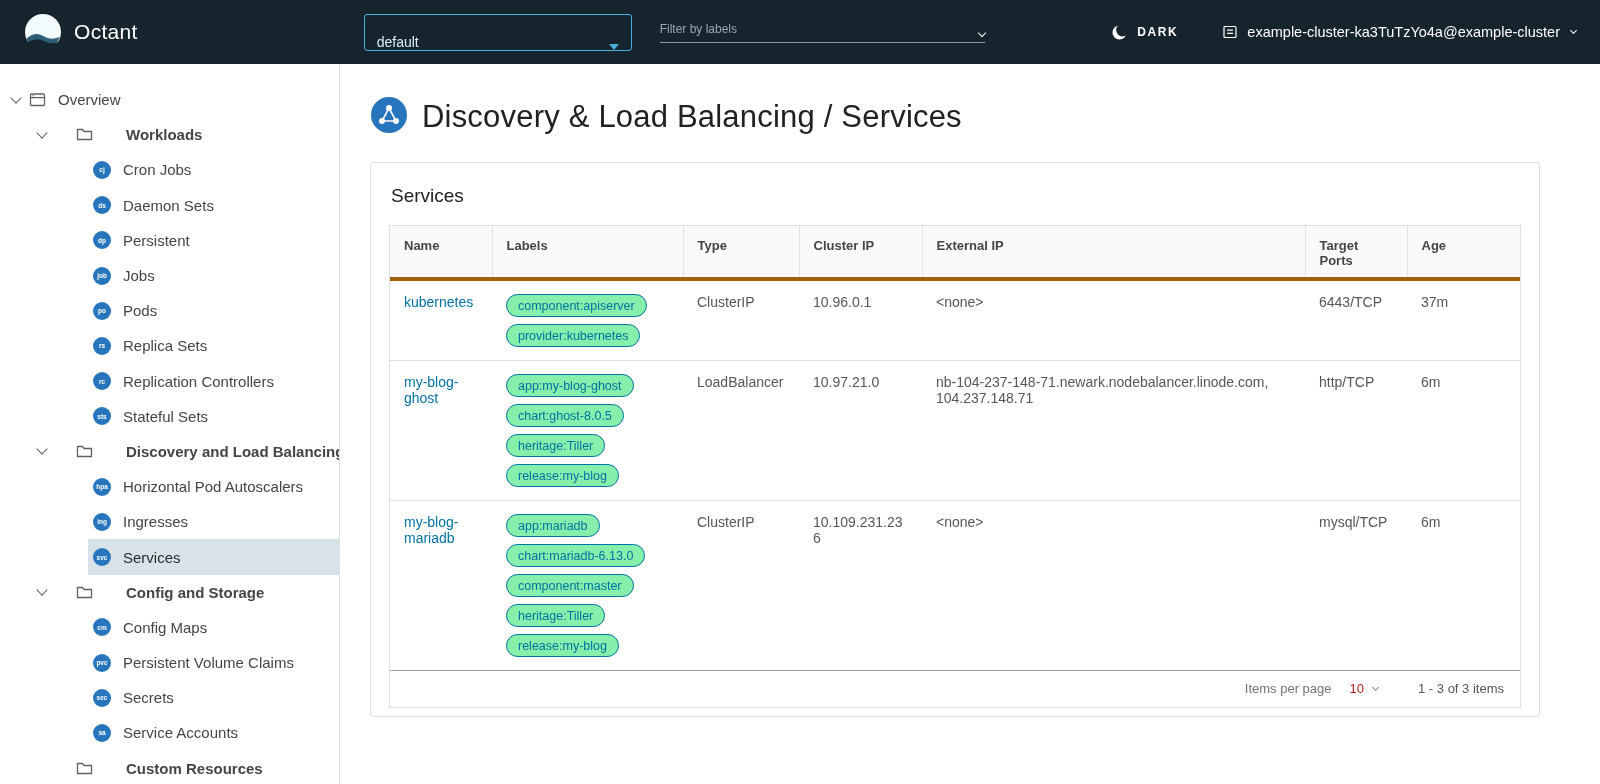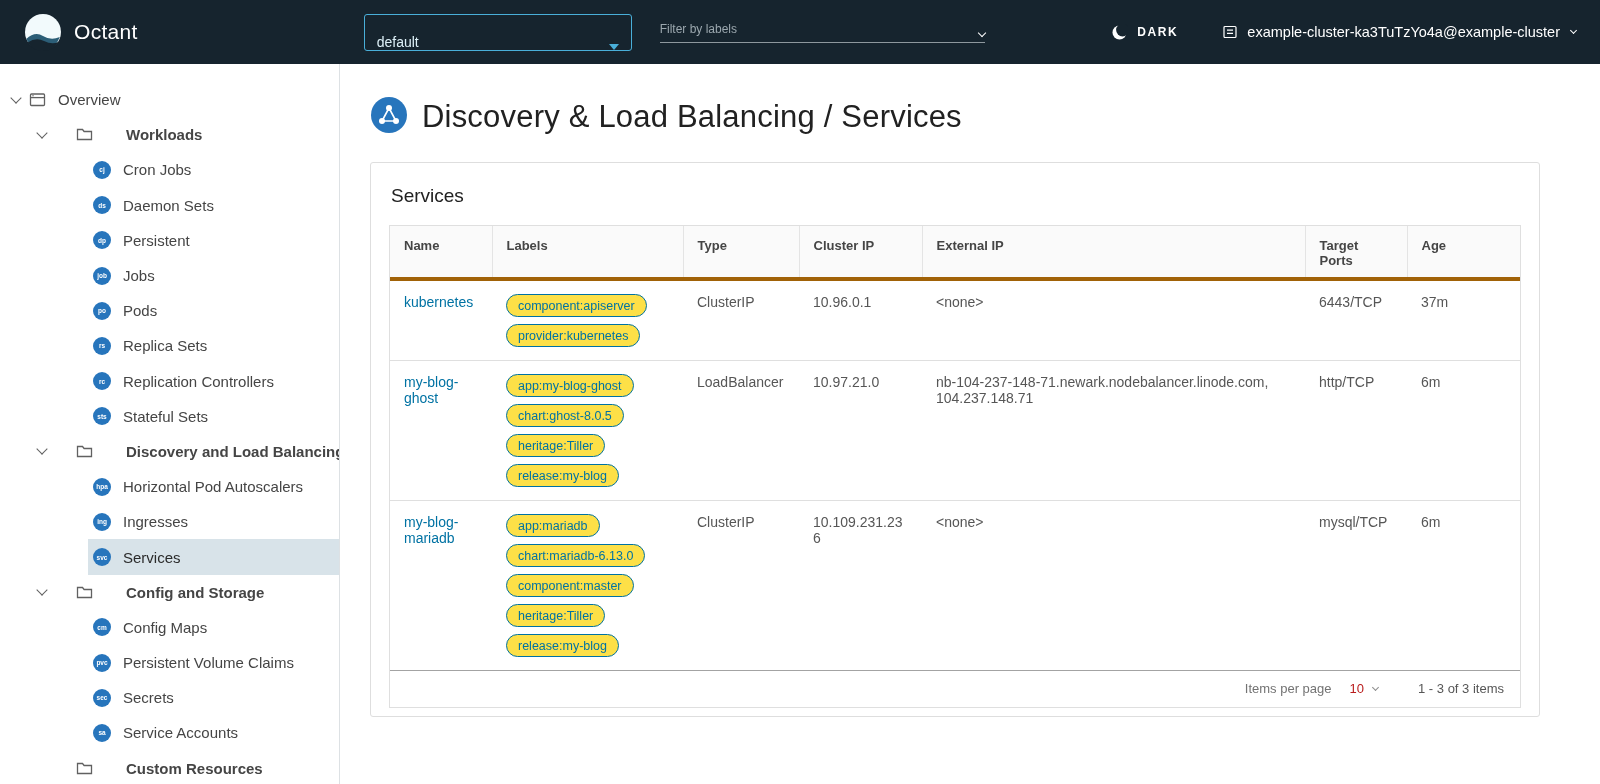--- a/index.html
+++ b/index.html
@@ -65,21 +65,21 @@
   .table-box { border:1px solid #DFDFDF; }
   table { width:100%; border-collapse:collapse; table-layout:fixed; }
   thead th { background:#FAFAFA; text-align:left; vertical-align:top; font-size:13px;
     font-weight:700; color:#454545; padding:12px 14px 9px; border-bottom:4px solid #a16207; }
   thead th + th { border-left:1px solid #E4E4E4; }
   tbody td { vertical-align:top; padding:13px 14px; font-size:14px; color:#565656;
     word-wrap:break-word; overflow-wrap:break-word; }
   tbody tr + tr td { border-top:1px solid #DFDFDF; }
   .svc-link { color:#0072A3; text-decoration:none; cursor:pointer; }
   .pill-stack { display:flex; flex-direction:column; align-items:flex-start; gap:7px; }
-  .pill { display:inline-block; border:1px solid #0072A3; color:#0072A3; background:#fde047;
+  .pill { display:inline-block; border:1px solid #0072A3; color:#0072A3; background:#86efac;
     border-radius:12px; padding:3.5px 11px; font-size:12.5px; white-space:nowrap; cursor:pointer; }
 
   .table-footer { border-top:1px solid #a3a3a3; display:flex; justify-content:flex-end;
     align-items:center; padding:10px 16px 11px; font-size:13px; color:#737373; }
   .pp-label { margin-right:18px; }
   .pp-select { display:flex; align-items:center; gap:9px; cursor:pointer; color:#b91c1c; }
   .pp-select .chev { border-color:#8C8C8C; margin-top:-3px; }
   .range-text { margin-left:40px; color:#565656; }
 </style>
 </head>

